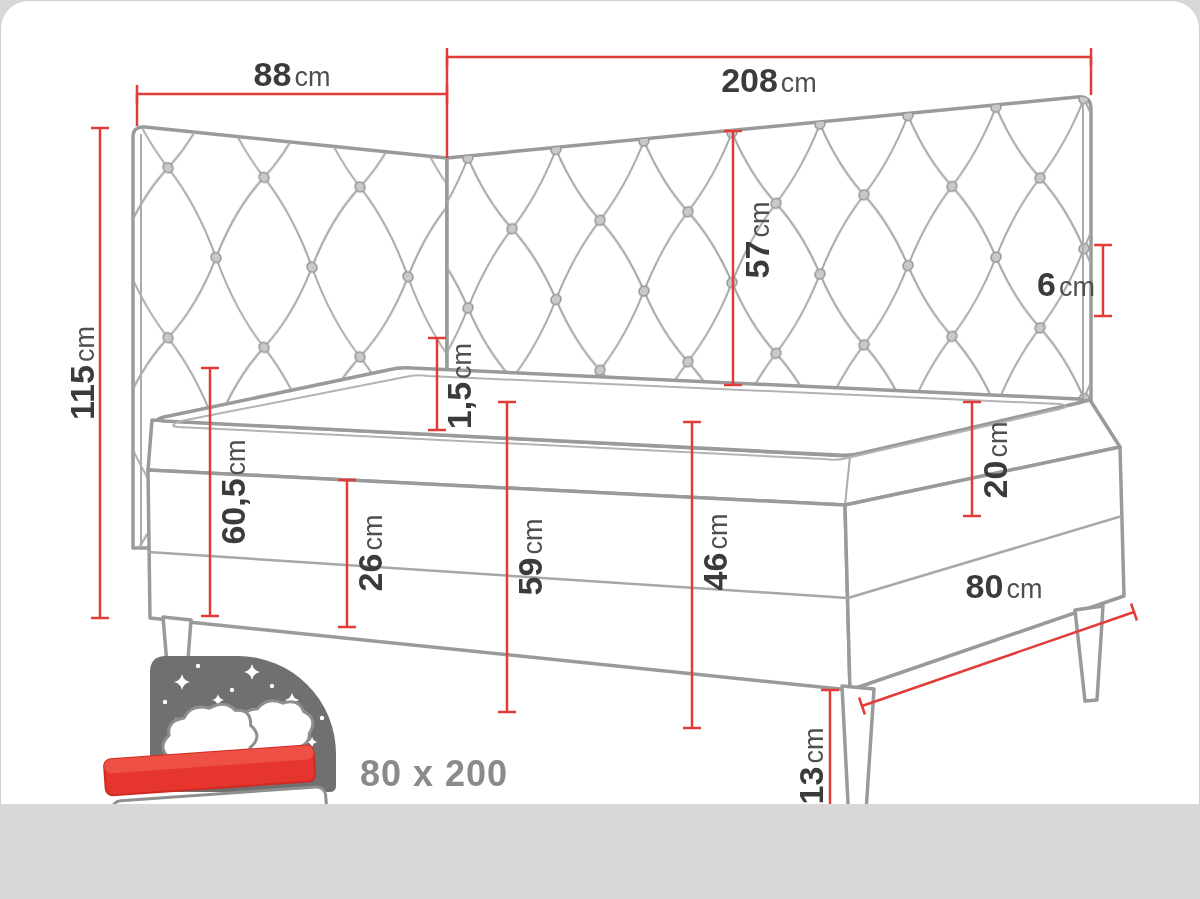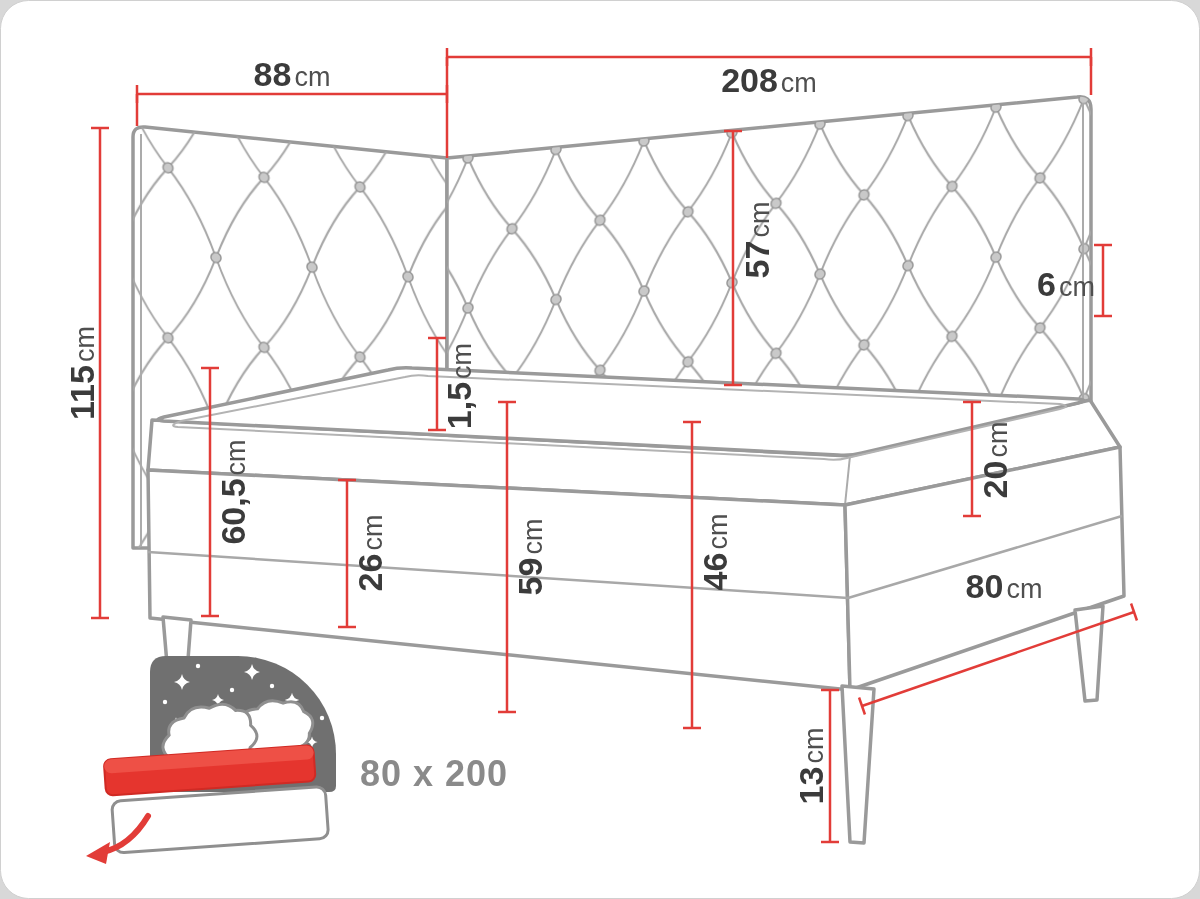--- a/index.html
+++ b/index.html
@@ -1,16 +1,16 @@
 <!DOCTYPE html>
 <html><head>
 <meta charset="utf-8">
 <style>
   html,body{margin:0;padding:0;background:#d8d8d8;}
-  .stage{position:relative;width:1200px;height:899px;overflow:hidden;}
+  .stage{position:relative;width:1200px;height:804px;overflow:hidden;}
   svg{display:block;}
   text{font-family:"Liberation Sans",sans-serif;}
   .dim-num{font-size:34px;font-weight:700;fill:#3b3b3b;}
   .dim-unit{font-size:27px;font-weight:400;fill:#4f4f4f;}
   .size-label{font-size:36px;font-weight:600;fill:#8a8a8a;letter-spacing:1px;}
   .outline{fill:#ffffff;stroke:#9a9a9a;stroke-width:3.5;stroke-linejoin:round;}
   .thinline{fill:none;stroke:#ababab;stroke-width:2;}
   .seam{fill:none;stroke:#a8a8a8;stroke-width:2.5;}
   .dim{stroke:#e23c38;stroke-width:2.5;fill:none;}
 </style>

